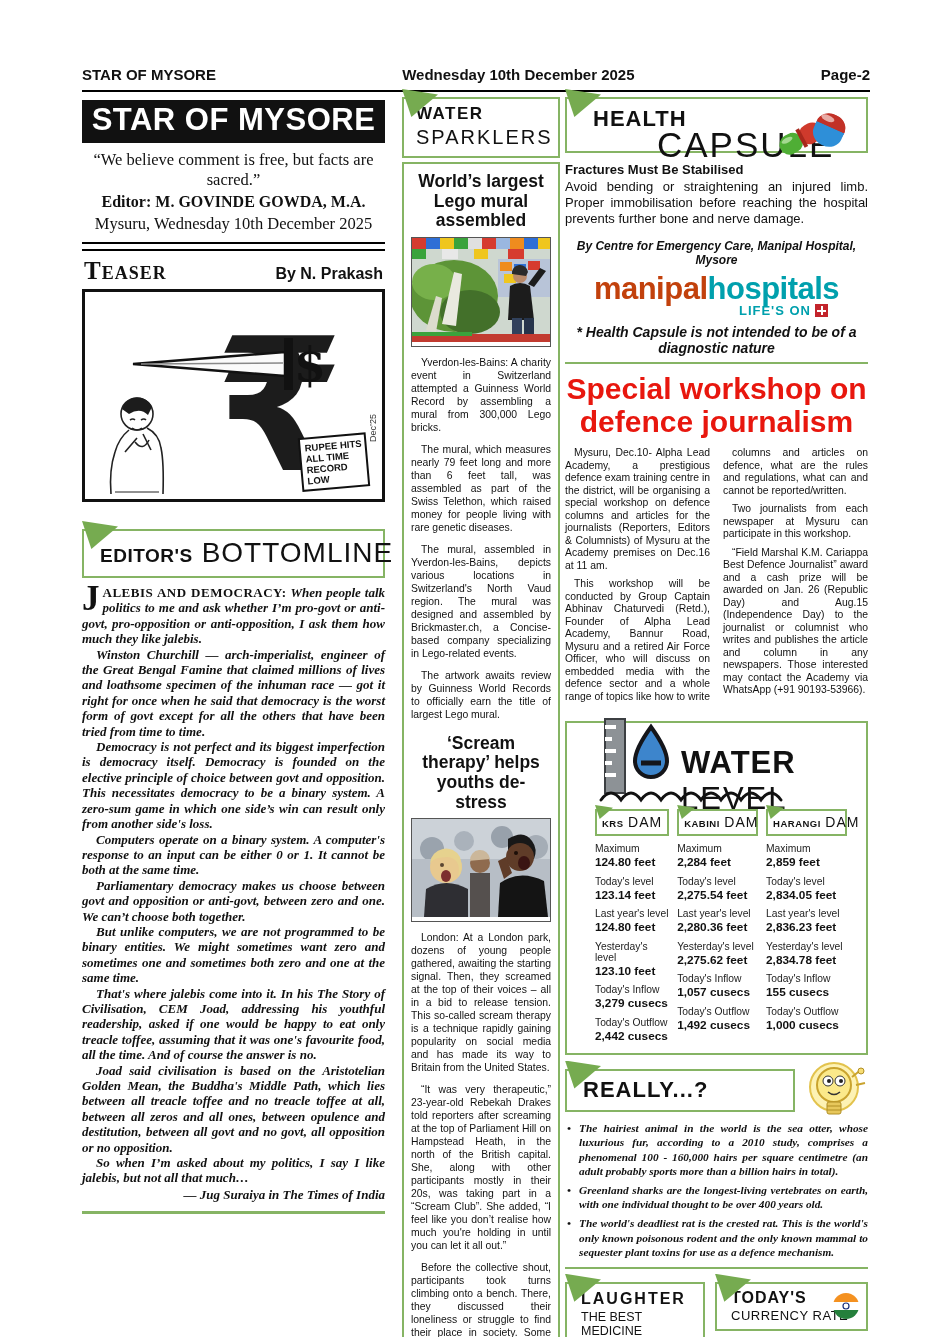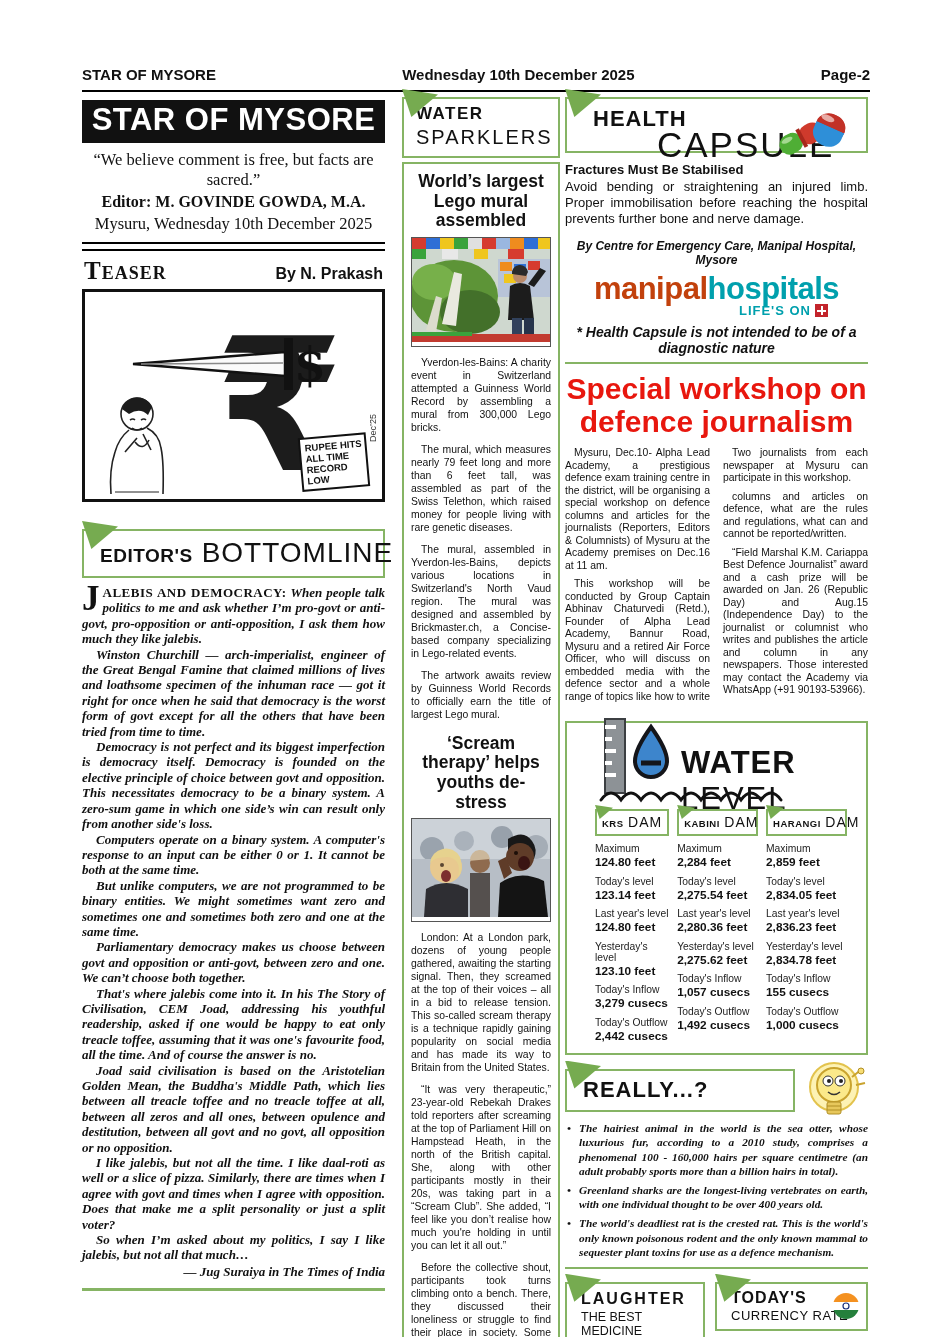--- a/index.html
+++ b/index.html
@@ -184,25 +184,24 @@
     </div>
 
     <div class="article">
       <p class="lead">
         <span class="dropcap">J</span><span class="lead-title">ALEBIS AND DEMOCRACY:</span>
         <span>When people talk politics to me and ask whether I’m pro-govt or anti-govt, pro-opposition or anti-opposition, I ask them how much they like jalebis.</span>
       </p>
       <p>Winston Churchill — arch-imperialist, engineer of the Great Bengal Famine that claimed millions of lives and loathsome specimen of the inhuman race — got it right for once when he said that democracy is the worst form of govt except for all the others that have been tried from time to time.</p>
       <p>Democracy is not perfect and its biggest imperfection is democracy itself. Democracy is founded on the elective principle of choice between govt and opposition. This necessitates democracy to be a binary system. A zero-sum game in which one side’s win can result only from another side's loss.</p>
       <p>Computers operate on a binary system. A computer's response to an input can be either 0 or 1. It cannot be both at the same time.</p>
+      <p>Parliamentary democracy makes us choose between govt and opposition or anti-govt, between zero and one. We can’t choose both together.</p>
       <p>But unlike computers, we are not programmed to be binary entities. We might sometimes want zero and sometimes one and sometimes both zero and one at the same time.</p>
-      <p>Parliamentary democracy makes us choose between govt and opposition or anti-govt, between zero and one. We can’t choose both together.</p>
       <p>That's where jalebis come into it. In his The Story of Civilisation, CEM Joad,  addressing his youthful readership, asked if one would be happy to eat only treacle toffee, assuming that it was one's favourite food, all the time. And of course the answer is no.</p>
       <p>Joad said civilisation is based on the Aristotelian Golden Mean, the Buddha's Middle Path, which lies between all treacle toffee and no treacle toffee at all, between all zeros and all ones, between opulence and destitution, between all govt and no govt, all opposition or no opposition.</p>
-      <p>I like jalebis, but not all the time. I like daal-roti as well or a slice of pizza. Similarly, there are times when I agree with govt and times when I agree with opposition. Does that make me a split personality or just a split voter?</p>
       <p>So when I’m asked about my politics, I say I like jalebis, but not all that much…</p>
       <div class="sig">— Jug Suraiya in The Times of India</div>
     </div>
     <div class="grule left-endrule"></div>
   </div>
 
   <div class="col-mid">
     <div class="gb news-head">
       <span class="news-bold">WATER</span>
       <span class="news-light">SPARKLERS</span>
@@ -340,22 +339,22 @@
     <div class="disclaimer">* Health Capsule is not intended to be of a diagnostic nature</div>
     <div class="hc-rule"></div>
 
     <div class="wk-title">Special workshop on defence journalism</div>
     <div class="wk-cols">
       <div class="wk-col">
         <p>Mysuru, Dec.10- Alpha Lead Academy, a prestigious defence exam training centre in the district, will be organising a special workshop on defence columns and articles for the journalists (Reporters, Editors &amp; Columnists) of Mysuru at the Academy premises on Dec.16 at 11 am.</p>
         <p>This workshop will be conducted by Group Captain Abhinav Chaturvedi (Retd.), Founder of Alpha Lead Academy, Bannur Road, Mysuru and a retired Air Force Officer, who will discuss on embedded media with the defence sector and a whole range of topics like how to write</p>
       </div>
       <div class="wk-col">
+        <p>columns and articles on defence, what are the rules and regulations, what can and cannot be reported/written.</p>
         <p>Two journalists from each newspaper at Mysuru can participate in this workshop.</p>
-        <p>columns and articles on defence, what are the rules and regulations, what can and cannot be reported/written.</p>
         <p>“Field Marshal K.M. Cariappa Best Defence Journalist” award and a cash prize will be awarded on Jan. 26 (Republic Day) and Aug.15 (Independence Day) to the journalist or columnist who writes and publishes the article and column in any newspapers. Those interested may contact the Academy via WhatsApp (+91 90193-53966).</p>
       </div>
     </div>
 
     <div class="gb water-box">
       <div class="wl-head">
         <svg class="wl-icons" width="82" height="84" viewBox="0 0 82 84">
           <rect x="10" y="2" width="20" height="74" fill="#8d9296" stroke="#3c3f42" stroke-width="2"></rect>
           <rect x="10" y="8" width="11" height="4" fill="#fff"></rect>
             <rect x="10" y="20" width="7" height="4" fill="#fff"></rect>

